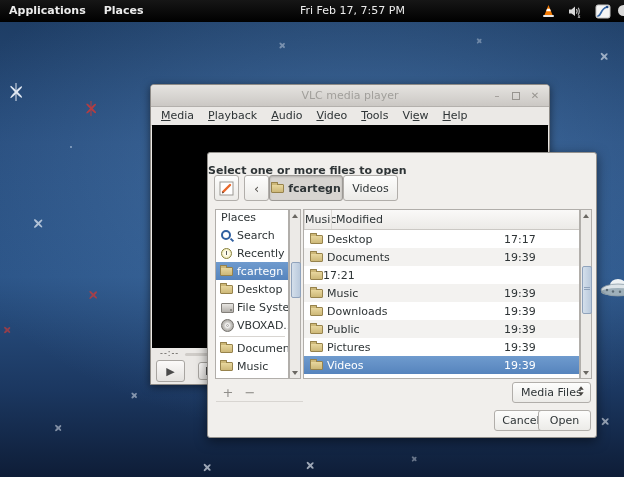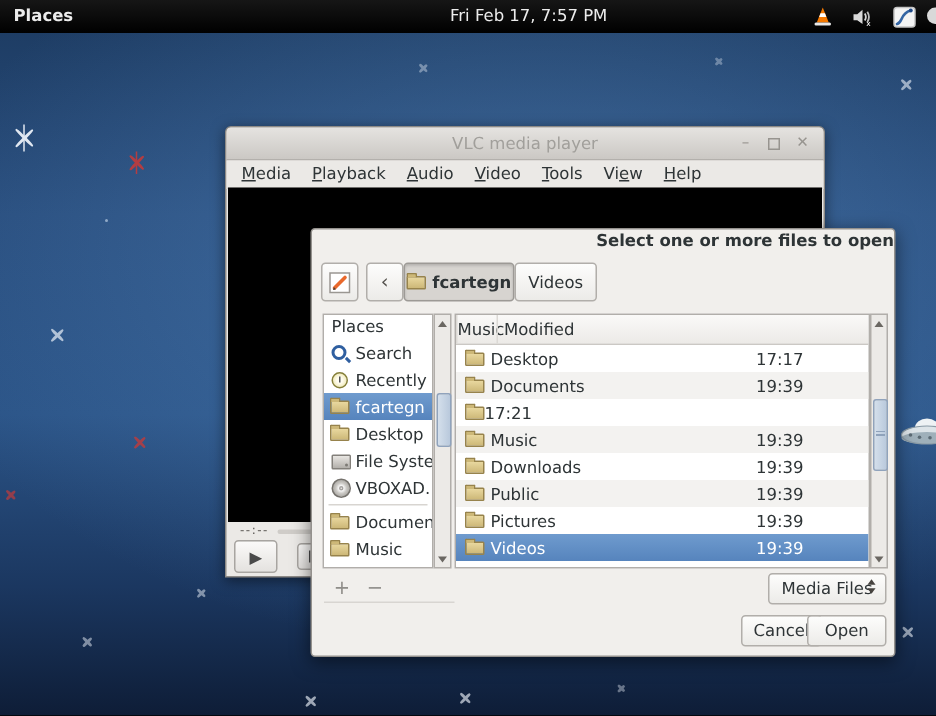--- a/index.html
+++ b/index.html
@@ -41,21 +41,21 @@
   .vlc-slider{position:absolute;left:33px;right:8px;top:5px;height:3px;background:#cfccc8;border-radius:2px;}
   .vbtn{position:absolute;background:linear-gradient(#fbfaf9,#e4e2df);border:1px solid #a8a5a1;border-radius:3px;
     display:flex;align-items:center;justify-content:center;color:#4a4a4a;box-sizing:border-box;}
   .vlc-play{left:4px;top:12px;width:29px;height:22px;font-size:11px;}
   .vlc-prev{left:46px;top:14px;width:26px;height:18px;font-size:7px;letter-spacing:-1px;}
   .vlc-prev b{font-weight:normal;border-left:1.5px solid #4a4a4a;padding-left:1px;}
   .cursor{position:absolute;left:176px;top:286px;z-index:6;}
   
   .dlg{position:absolute;left:207px;top:152px;width:390px;height:286px;z-index:10;
     background:#f1efec;border:1px solid #94918d;border-radius:3px;box-shadow:0 3px 12px rgba(0,0,0,.5);box-sizing:border-box;}
-  .dlg-title{text-align:right;font-weight:bold;padding-top:1px;color:#2e3436;}
+  .dlg-title{text-align:left;font-weight:bold;padding-top:11px;color:#2e3436;}
   .btn{background:linear-gradient(#fdfdfc,#ecebe8);border:1px solid #b1aeaa;border-radius:3px;color:#2e3436;
     display:flex;align-items:center;justify-content:center;box-sizing:border-box;position:absolute;}
   .btn.pressed{background:#d7d4d0;box-shadow:inset 0 1px 2px rgba(0,0,0,.18);border-color:#9d9a96;font-weight:bold;}
   .tb-pencil{left:6px;top:22px;width:25px;height:26px;}
   .tb-back{left:36px;top:22px;width:25px;height:26px;font-size:13px;color:#55524e;}
   .crumb1{left:61px;top:22px;width:74px;height:26px;gap:4px;padding:0 4px;}
   .crumb2{left:135px;top:22px;width:55px;height:26px;}
   
   .places{position:absolute;left:7px;top:56px;width:74px;height:170px;background:#fff;border:1px solid #b1aeaa;box-sizing:border-box;overflow:hidden;}
   .places-head{height:16px;line-height:16px;padding-left:5px;color:#2e3436;}
@@ -145,20 +145,21 @@
       <ellipse cx="19" cy="16" rx="17" ry="4" fill="#9fb0ba"></ellipse>
       <ellipse cx="19" cy="14" rx="17" ry="6" fill="none" stroke="#8a9aa5" stroke-width="0.8"></ellipse>
       <circle cx="8" cy="14" r="1.2" fill="#5c6b75"></circle>
         <circle cx="14" cy="15.5" r="1.2" fill="#5c6b75"></circle>
       <circle cx="21" cy="15.8" r="1.2" fill="#5c6b75"></circle>
         <circle cx="28" cy="14.6" r="1.2" fill="#5c6b75"></circle>
     </svg>
   </div>
 
   <div class="panel">
+    <div class="pmenu">Applications</div>
     <div class="pmenu">Places</div>
     <div class="clock">Fri Feb 17, 7:57 PM</div>
     <div class="tray">
       <span class="ticon">
         <svg width="13" height="14" viewBox="0 0 13 14">
           <polygon points="6.5,1 10.5,11 2.5,11" fill="#f57900"></polygon>
           <polygon points="5,4.8 8,4.8 8.9,7.3 4.1,7.3" fill="#fff"></polygon>
           <rect x="1" y="11" width="11" height="2" rx="1" fill="#e8e8e8"></rect>
         </svg>
       </span>

